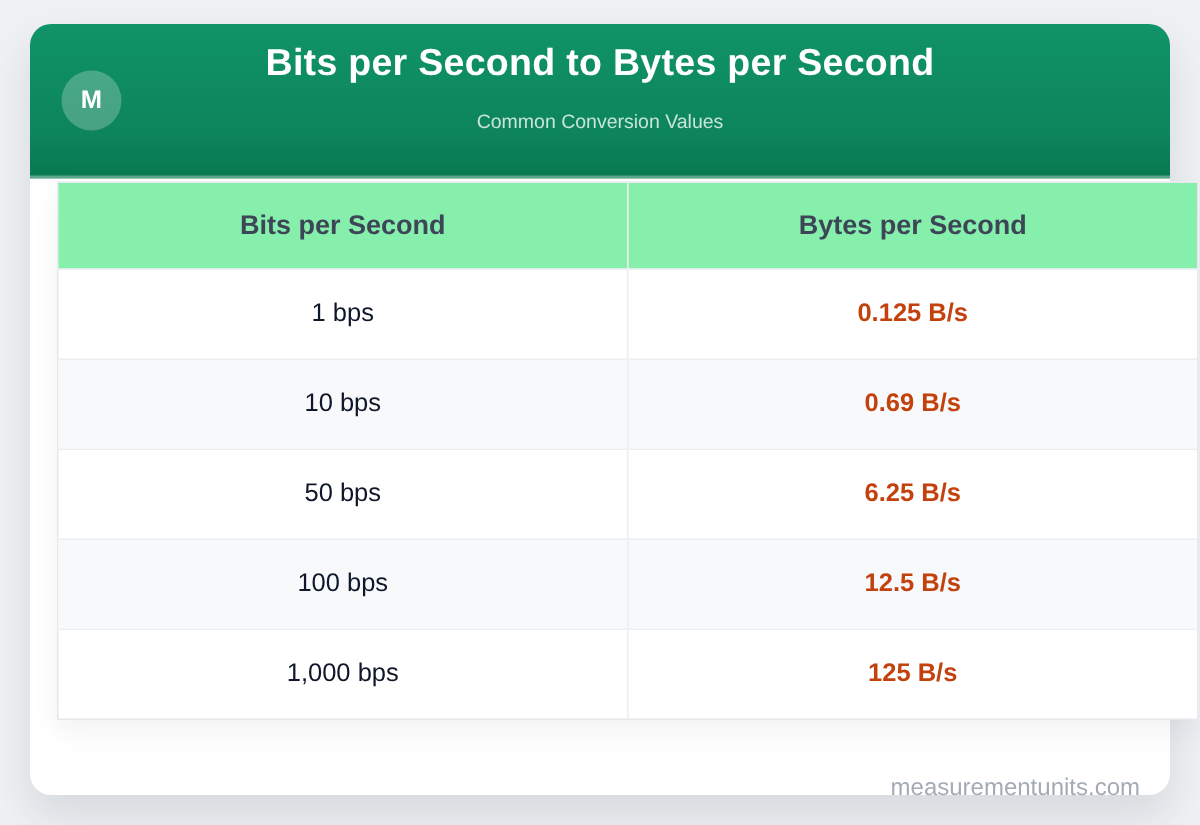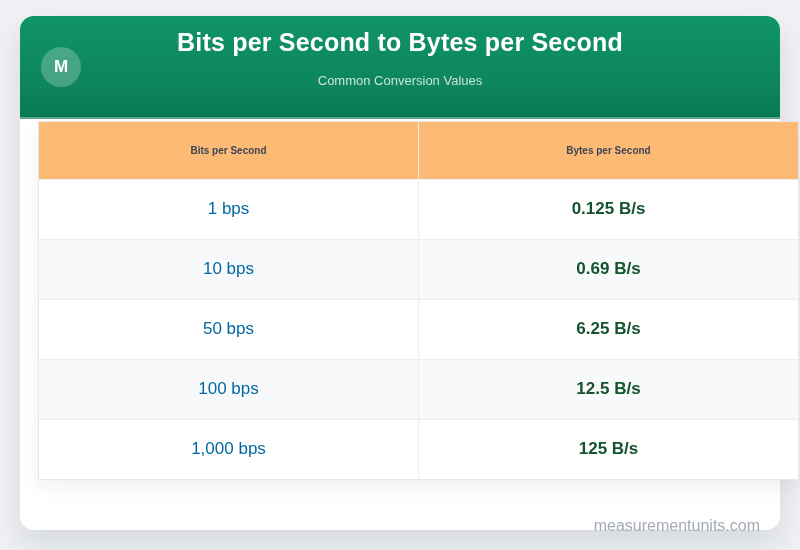--- a/index.html
+++ b/index.html
@@ -58,39 +58,39 @@
     left: 38px; top: 121px;
     width: 761px;
     background: #ffffff;
     border: 1px solid #e6e8ed;
     box-shadow: 0 8px 18px rgba(30, 41, 59, 0.06);
     z-index: 2;
   }
   table { width: 100%; border-collapse: collapse; table-layout: fixed; }
   thead th {
     height: 57px;
-    background: #fdba74;
+    background: #86efac;
     color: #3d4657;
-    font-size: 10px;
+    font-size: 18px;
     font-weight: bold;
     text-align: center;
     width: 50%;
   }
   thead th + th { border-left: 1px solid #eceef2; }
   tbody td {
     height: 60px;
     text-align: center;
     vertical-align: middle;
     font-size: 17px;
-    color: #0369a1;
+    color: #0f172a;
     border-top: 1px solid #eceef2;
   }
   tbody td + td { border-left: 1px solid #eceef2; }
   tbody tr:nth-child(even) { background: #f8f9fb; }
-  tbody td.value { color: #14532d; font-weight: bold; }
+  tbody td.value { color: #c2410c; font-weight: bold; }
   .watermark {
     position: absolute;
     right: 40px; top: 517px;
     font-size: 16px;
     color: #a4abb5;
     z-index: 3;
   }
 </style>
 </head>
 <body>

